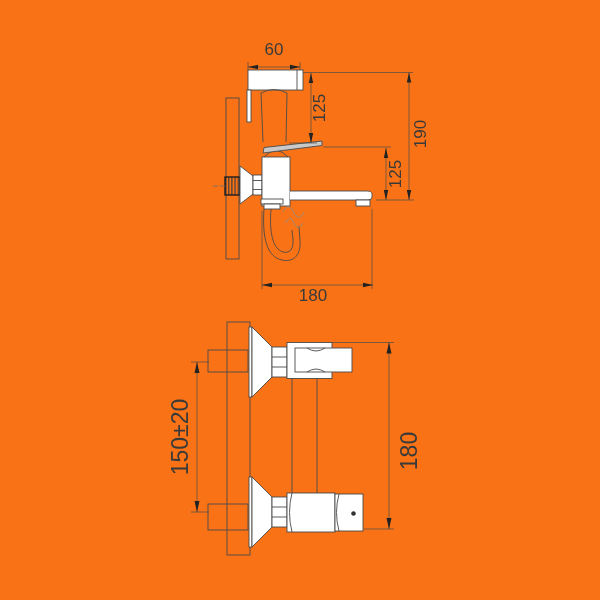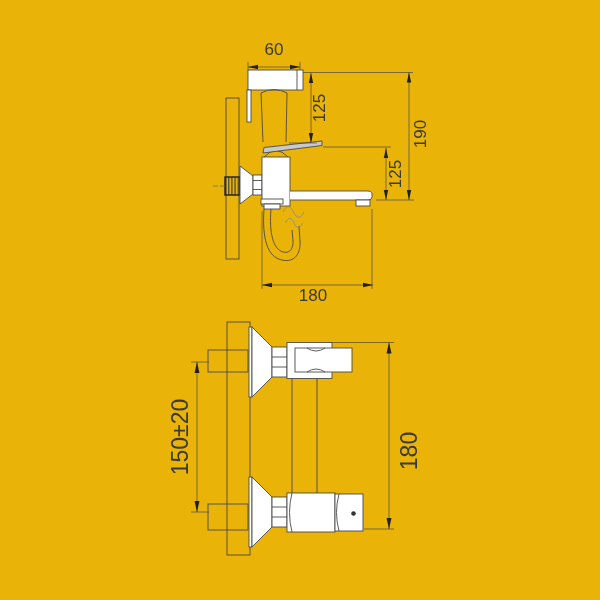--- a/index.html
+++ b/index.html
@@ -1,16 +1,16 @@
 <!DOCTYPE html>
 <html><head>
 <meta charset="utf-8">
 <style>
   html,body{margin:0;padding:0;background:#fff;}
-  #canvas{position:relative;width:600px;height:600px;background:#eab308;overflow:hidden;
+  #canvas{position:relative;width:600px;height:600px;background:#f97316;overflow:hidden;
           font-family:"Liberation Sans", sans-serif;}
   svg{display:block;}
   .ln{stroke:#4a4a4a;stroke-width:0.9;fill:none;}
   .lnw{stroke:#4a4a4a;stroke-width:0.9;fill:#ffffff;}
   .lt{stroke:#8a8a8a;stroke-width:0.8;fill:none;}
   .dim{stroke:#4a4a4a;stroke-width:0.7;fill:none;}
   .arrow{fill:#222222;stroke:none;}
   .dimtext{fill:#3a3a3a;font-size:17px;font-family:"Liberation Sans",sans-serif;}
   .dimtext-lg{fill:#3a3a3a;font-size:23px;font-family:"Liberation Sans",sans-serif;}
   .lever{fill:#c9c9c9;stroke:#4a4a4a;stroke-width:0.9;}

